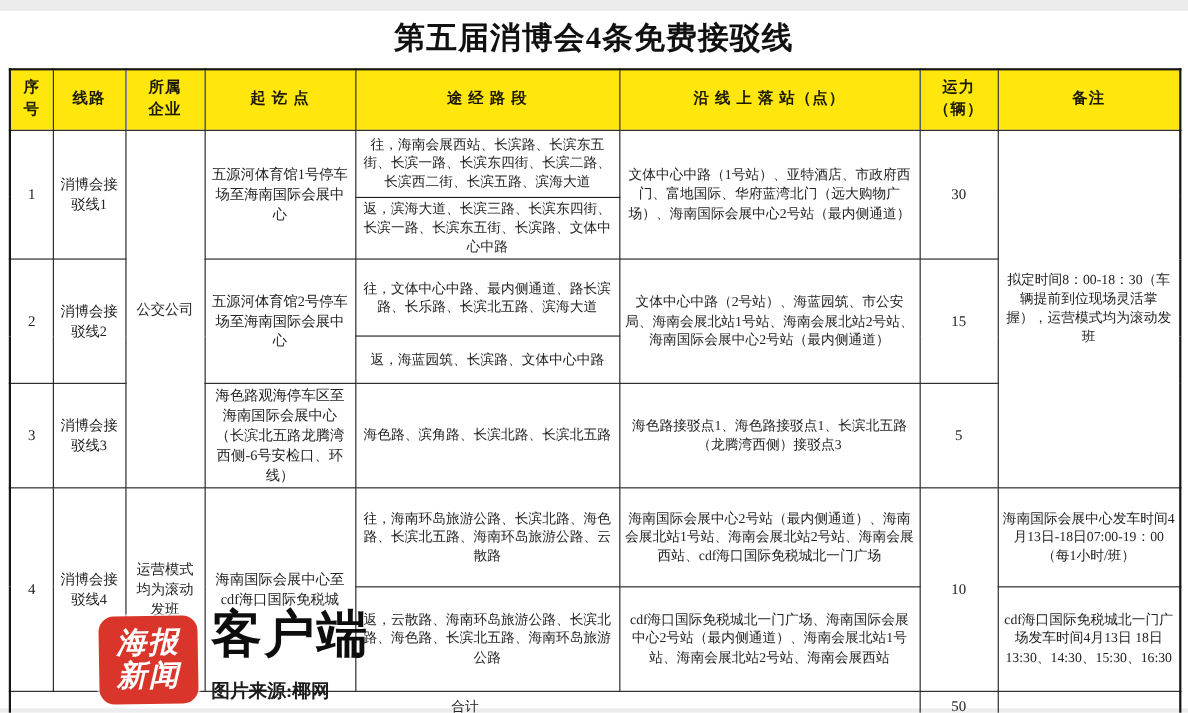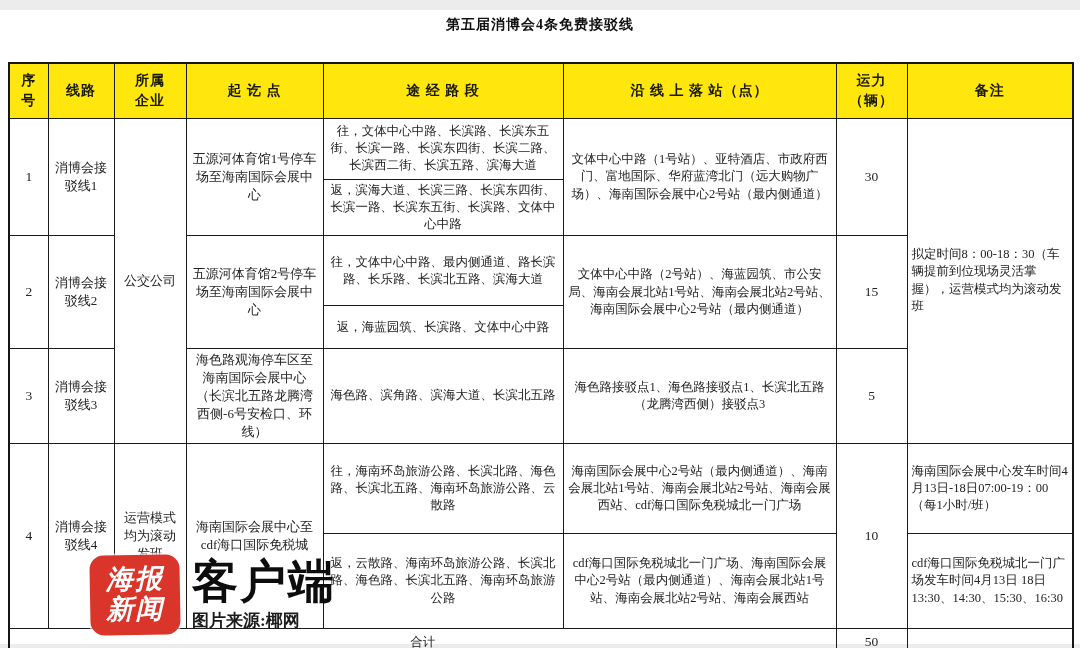--- a/index.html
+++ b/index.html
@@ -6,21 +6,21 @@
   body{
     width:1080px;height:648px;overflow:hidden;position:relative;
     background:#ffffff;
     font-family:"Liberation Serif","DejaVu Serif",serif;
     color:#232323;
   }
   .edge-top{position:absolute;left:0;top:0;width:1080px;height:10px;background:#ececec;}
   .edge-bottom{position:absolute;left:0;top:644px;width:1080px;height:4px;background:#ececec;}
   .title{
     position:absolute;left:0;top:16px;width:1080px;
-    text-align:center;font-size:14px;font-weight:bold;color:#111;
+    text-align:center;font-size:28px;font-weight:bold;color:#111;
     letter-spacing:1px;
   }
   table.shuttle{
     position:absolute;left:8px;top:62px;width:1064px;
     border-collapse:collapse;table-layout:fixed;
     border:2px solid #151515;
   }
   .shuttle th,.shuttle td{
     border:1px solid #1b1b1b;
     padding:2px 4px;
@@ -31,39 +31,39 @@
     overflow:hidden;
   }
   .shuttle th{
     background:#ffe60d;
     font-weight:bold;
     font-size:14px;
     color:#1a1a00;
     white-space:pre-line;
     letter-spacing:1px;
   }
-  .shuttle td.al{text-align:left;}
+  .shuttle td.al{text-align:center;}
   .shuttle td.num{font-size:13.5px;}
   .shuttle td.mid{font-size:13px;}
   .total-label{font-size:13px;}
   .watermark{
     position:absolute;left:90px;top:550px;width:330px;height:90px;
-    display:flex;align-items:center;
+    display:flex;align-items:flex-end;
   }
   .wm-logo{
     width:90px;height:80px;background:#d9352a;border-radius:14px;
     color:#ffffff;display:flex;flex-direction:column;align-items:center;justify-content:center;
     font-weight:bold;font-size:27px;line-height:1.1;font-style:italic;
     letter-spacing:2px;flex:0 0 auto;
     transform:rotate(-1deg);
     box-shadow:0 0 0 2px rgba(255,255,255,.6);
   }
   .wm-right{margin-left:12px;display:flex;flex-direction:column;}
   .wm-client{font-size:46px;font-weight:bold;color:#0d0d0d;line-height:1.05;letter-spacing:2px;}
-  .wm-source{font-size:17px;font-weight:bold;color:#1c1c1c;margin-top:2px;}
+  .wm-source{font-size:17px;font-weight:bold;color:#1c1c1c;margin-top:16px;}
 </style>
 </head>
 <body>
 
 <div class="edge-top"></div>
 <div class="edge-bottom"></div>
 
 <div class="title">第五届消博会4条免费接驳线</div>
 
 <table class="shuttle">
@@ -89,21 +89,21 @@
       <th>运力
 （辆）</th>
       <th>备注</th>
     </tr>
 
     <tr style="height:61px">
       <td class="num" rowspan="2">1</td>
       <td class="mid" rowspan="2">消博会接驳线1</td>
       <td class="mid" rowspan="5">公交公司</td>
       <td class="mid" rowspan="2">五源河体育馆1号停车场至海南国际会展中心</td>
-      <td>往，文体中心中路、长滨路、长滨东五街、长滨一路、长滨东四街、长滨二路、长滨西二街、长滨五路、滨海大道</td>
+      <td>往，海南会展西站、长滨路、长滨东五街、长滨一路、长滨东四街、长滨二路、长滨西二街、长滨五路、滨海大道</td>
       <td rowspan="2">文体中心中路（1号站）、亚特酒店、市政府西门、富地国际、华府蓝湾北门（远大购物广场）、海南国际会展中心2号站（最内侧通道）</td>
       <td class="num" rowspan="2">30</td>
       <td class="al" rowspan="5">拟定时间8：00-18：30（车辆提前到位现场灵活掌握），运营模式均为滚动发班</td>
     </tr>
     <tr style="height:47px">
       <td>返，滨海大道、长滨三路、长滨东四街、长滨一路、长滨东五街、长滨路、文体中心中路</td>
     </tr>
 
     <tr style="height:70px">
       <td class="num" rowspan="2">2</td>
@@ -114,21 +114,21 @@
       <td class="num" rowspan="2">15</td>
     </tr>
     <tr style="height:43px">
       <td>返，海蓝园筑、长滨路、文体中心中路</td>
     </tr>
 
     <tr style="height:94px">
       <td class="num">3</td>
       <td class="mid">消博会接驳线3</td>
       <td class="mid">海色路观海停车区至海南国际会展中心（长滨北五路龙腾湾西侧-6号安检口、环线）</td>
-      <td>海色路、滨角路、滨海大道、长滨北五路</td>
+      <td>海色路、滨角路、长滨北路、长滨北五路</td>
       <td>海色路接驳点1、海色路接驳点1、长滨北五路（龙腾湾西侧）接驳点3</td>
       <td class="num">5</td>
     </tr>
 
     <tr style="height:90px">
       <td class="num" rowspan="2">4</td>
       <td class="mid" rowspan="2">消博会接驳线4</td>
       <td class="mid" rowspan="2">运营模式均为滚动发班</td>
       <td class="mid" rowspan="2">海南国际会展中心至cdf海口国际免税城</td>
       <td>往，海南环岛旅游公路、长滨北路、海色路、长滨北五路、海南环岛旅游公路、云散路</td>

